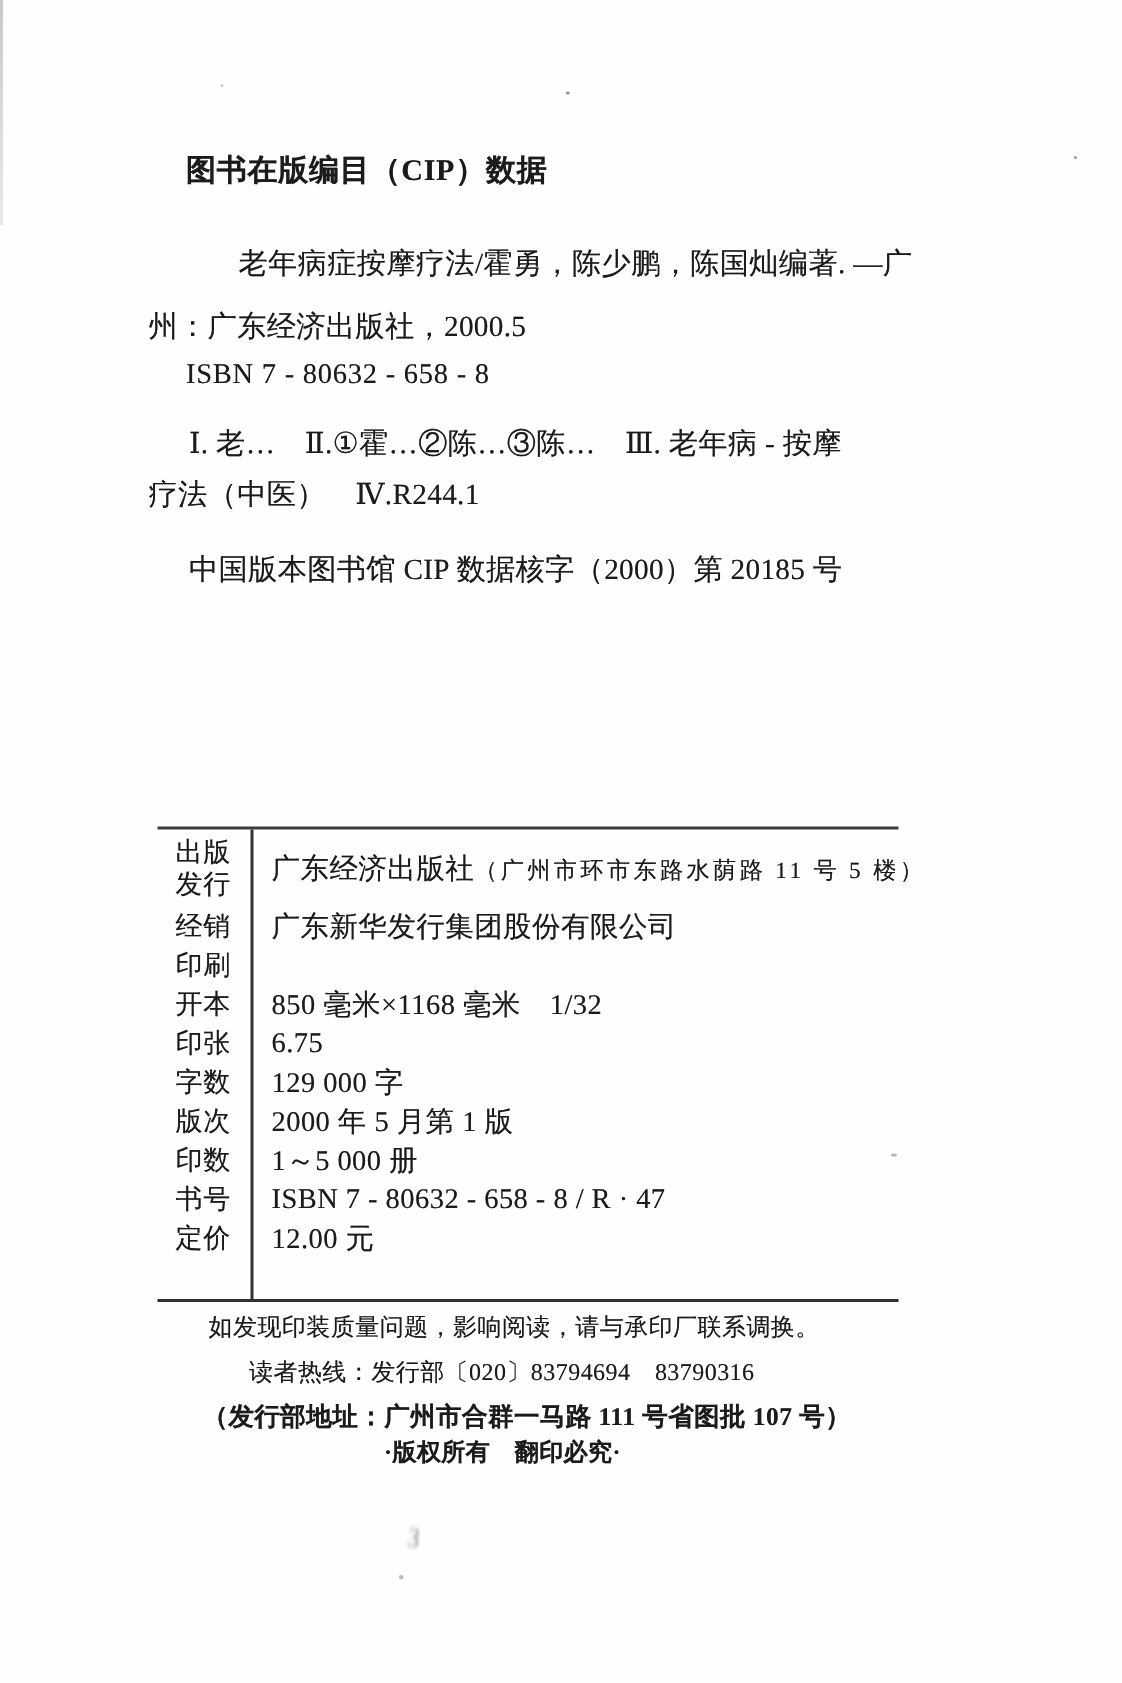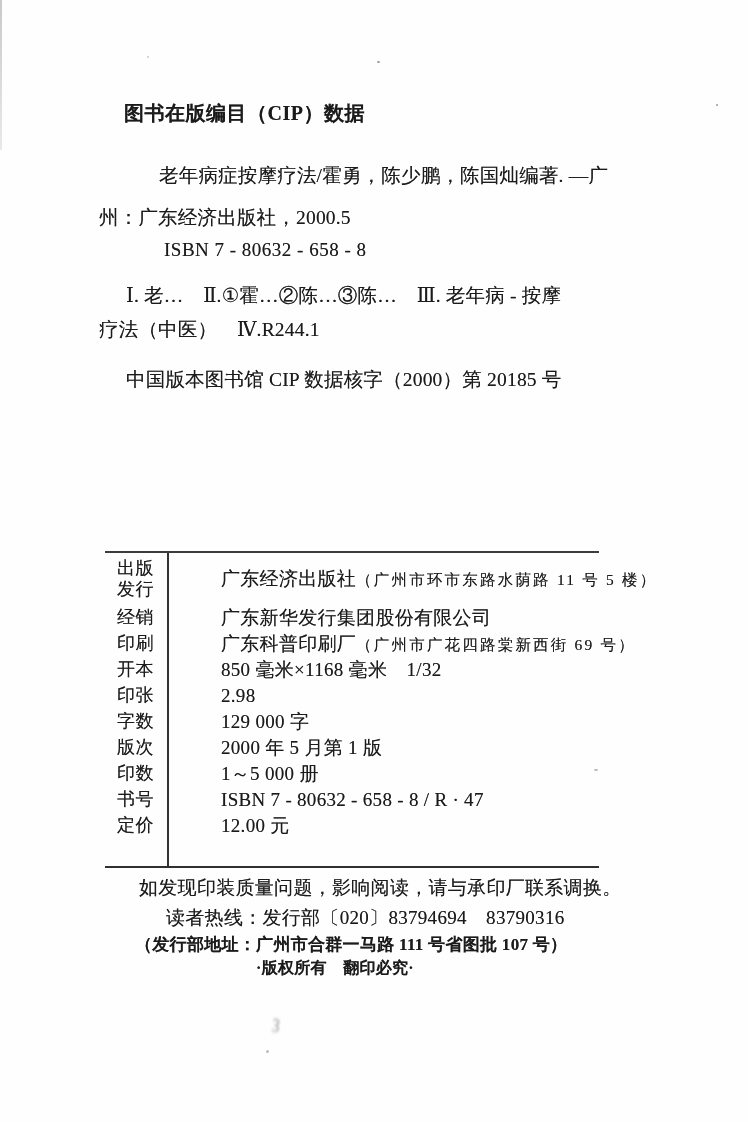--- a/index.html
+++ b/index.html
@@ -36,25 +36,24 @@
     width:62px;flex:0 0 62px;box-sizing:border-box;
     padding-left:12px;
     font-size:18px;line-height:1.18;
     white-space:normal;
     letter-spacing:0.5px;
   }
   .cell-value{
     flex:1;padding-left:14px;
     font-size:19px;letter-spacing:0.3px;
     white-space:nowrap;
-    margin-left:40px;
   }
   .cell-note{font-size:15.5px;letter-spacing:2.2px;}
 
-  .footer-line{font-size:19px;letter-spacing:0.3px;}
+  .footer-line{font-size:16px;letter-spacing:0.3px;}
   .footer-bold{font-weight:700;text-align:center;}
 
   
   #left-edge-line{
     position:absolute;left:0;top:0;width:2px;height:150px;
     background:linear-gradient(#c9c9c9,#e9e9e9);
   }
   .speck{position:absolute;background:#9a9a9a;border-radius:50%;}
   #page-number-smudge{
     position:absolute;left:272px;top:1018px;
@@ -75,49 +74,48 @@
   <div id="left-edge-line"></div>
   <div class="speck" style="left:377px;top:61px;width:3px;height:2px;"></div>
   <div class="speck" style="left:716px;top:104px;width:2px;height:2px;"></div>
   <div class="speck" style="left:147px;top:56px;width:2px;height:2px;opacity:.5;"></div>
   <div class="speck" style="left:594px;top:769px;width:4px;height:2px;opacity:.7;"></div>
 
   <div class="abs ink body-line" style="left:159px;top:162px;">老年病症按摩疗法/霍勇，陈少鹏，陈国灿编著. —广</div>
 
   <div class="abs ink heading" style="left:124px;top:100px;">图书在版编目（CIP）数据</div>
   <div class="abs ink body-line" style="left:99px;top:204px;">州：广东经济出版社，2000.5</div>
-  <div class="abs ink isbn-line" style="left:124px;top:239px;margin-left:40px;">ISBN 7 - 80632 - 658 - 8</div>
+  <div class="abs ink isbn-line" style="left:124px;top:239px;">ISBN 7 - 80632 - 658 - 8</div>
 
   <div class="abs ink body-line" style="left:126px;top:282px;">Ⅰ. 老…　Ⅱ.①霍…②陈…③陈…　Ⅲ. 老年病 - 按摩</div>
   <div class="abs ink body-line" style="left:99px;top:316px;">疗法（中医）　Ⅳ.R244.1</div>
 
   <div class="abs ink body-line" style="left:126px;top:366px;">中国版本图书馆 CIP 数据核字（2000）第 20185 号</div>
 
   <div id="colophon-table">
     <div id="colophon-divider"></div>
 
     <div class="crow tall">
       <div class="cell-label ink">出版发行</div>
       <div class="cell-value ink"><span>广东经济出版社</span><span class="cell-note">（广州市环市东路水荫路 11 号 5 楼）</span></div>
     </div>
     <div class="crow">
       <div class="cell-label ink">经销</div>
       <div class="cell-value ink"><span>广东新华发行集团股份有限公司</span><span class="cell-note"></span></div>
     </div>
     <div class="crow">
       <div class="cell-label ink">印刷</div>
-      <div class="cell-value ink"><span>广东科普印刷厂</span><span class="cell-note">（广州市广花四路棠新西街 69 号）</span></div>
     </div>
     <div class="crow">
       <div class="cell-label ink">开本</div>
       <div class="cell-value ink"><span>850 毫米×1168 毫米　1/32</span><span class="cell-note"></span></div>
     </div>
     <div class="crow">
       <div class="cell-label ink">印张</div>
-      <div class="cell-value ink"><span>2.98</span><span class="cell-note"></span></div>
+      <div class="cell-value ink"><span>6.75</span><span class="cell-note"></span></div>
     </div>
     <div class="crow">
       <div class="cell-label ink">字数</div>
       <div class="cell-value ink"><span>129 000 字</span><span class="cell-note"></span></div>
     </div>
     <div class="crow">
       <div class="cell-label ink">版次</div>
       <div class="cell-value ink"><span>2000 年 5 月第 1 版</span><span class="cell-note"></span></div>
     </div>
     <div class="crow">

